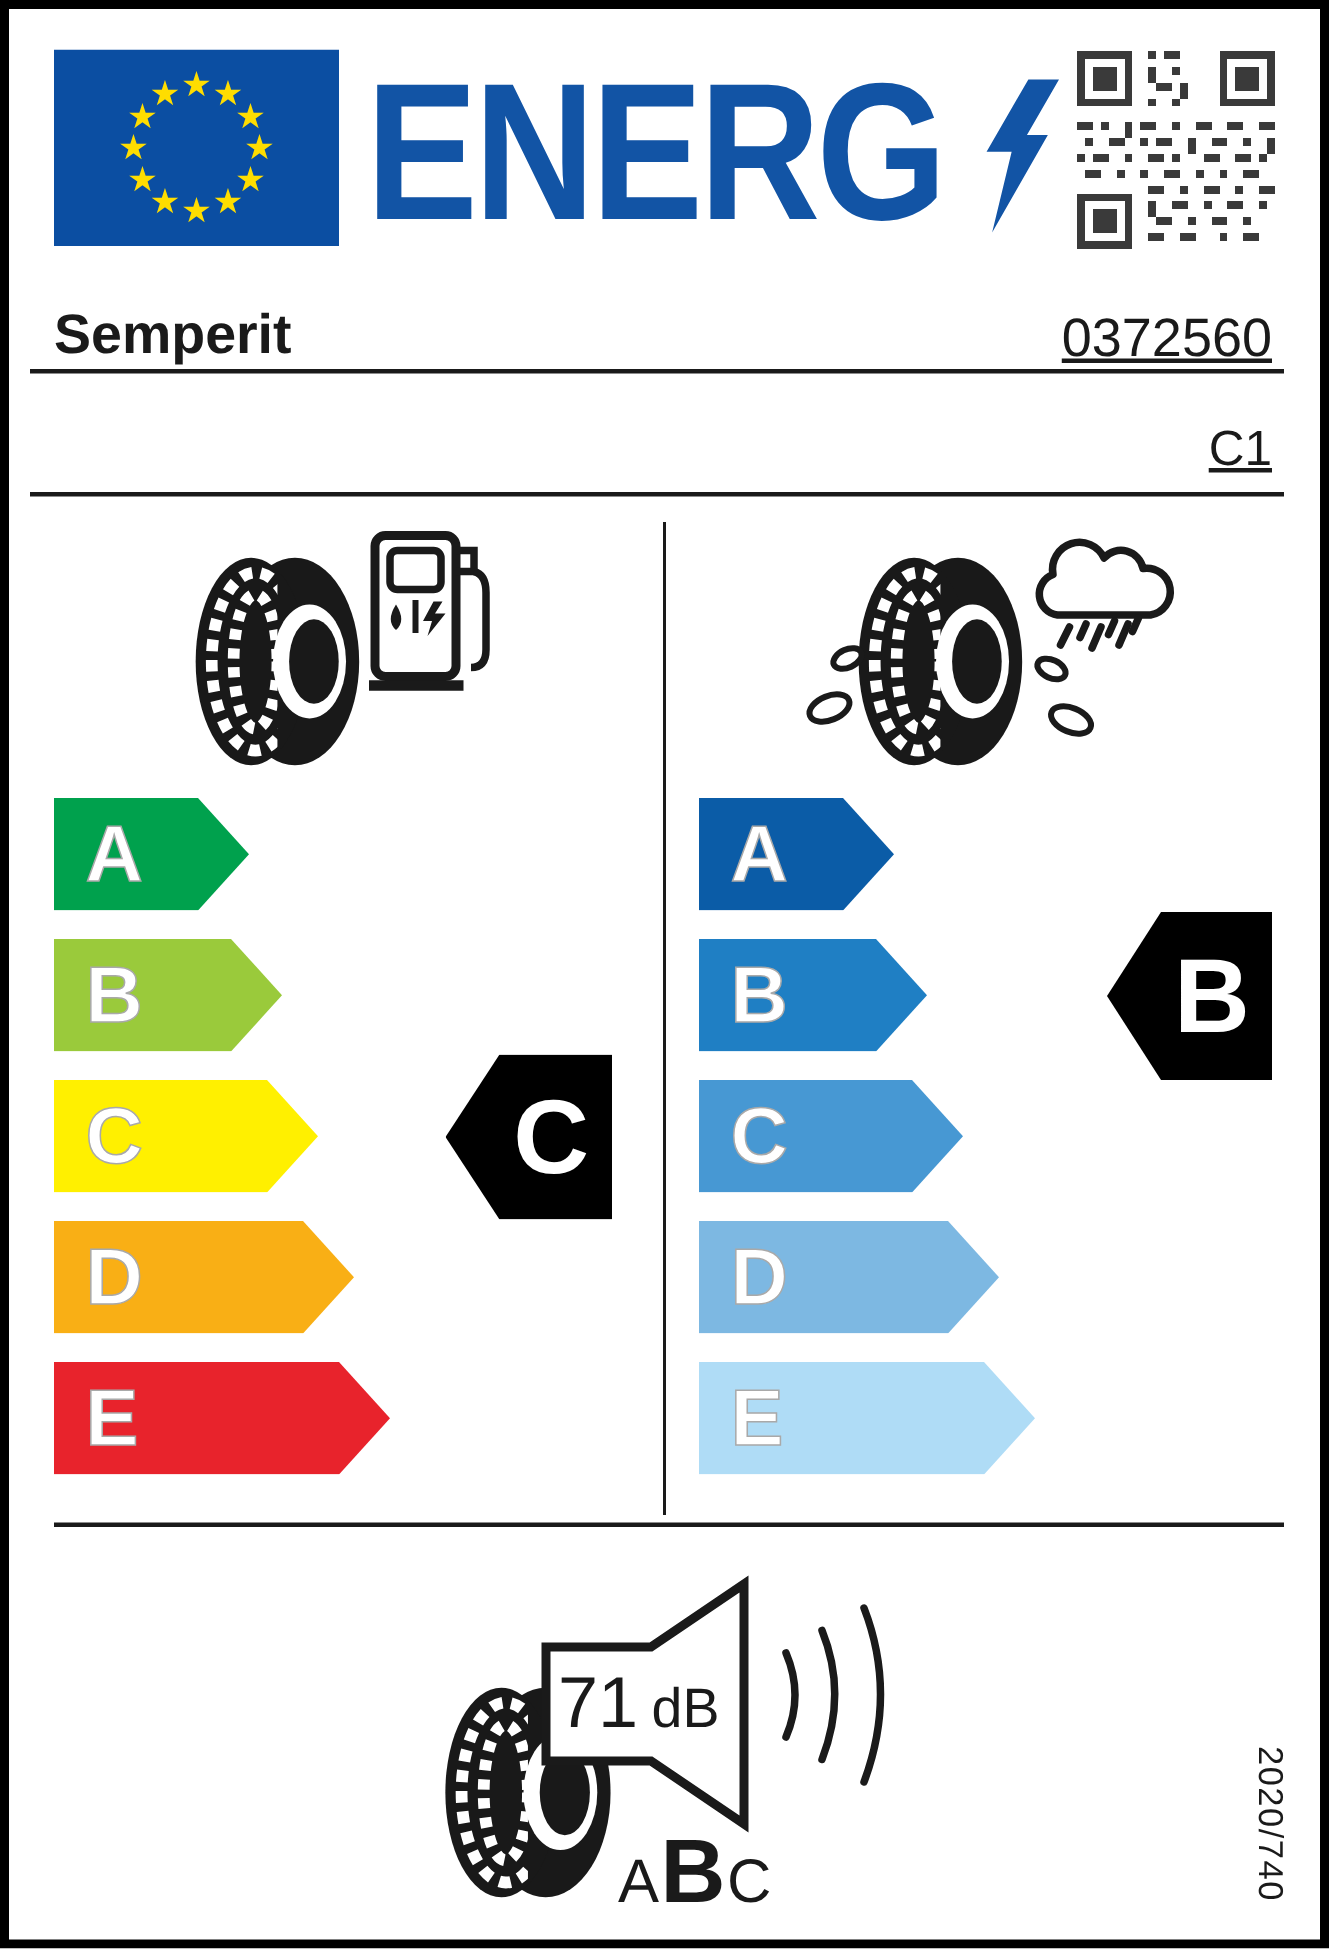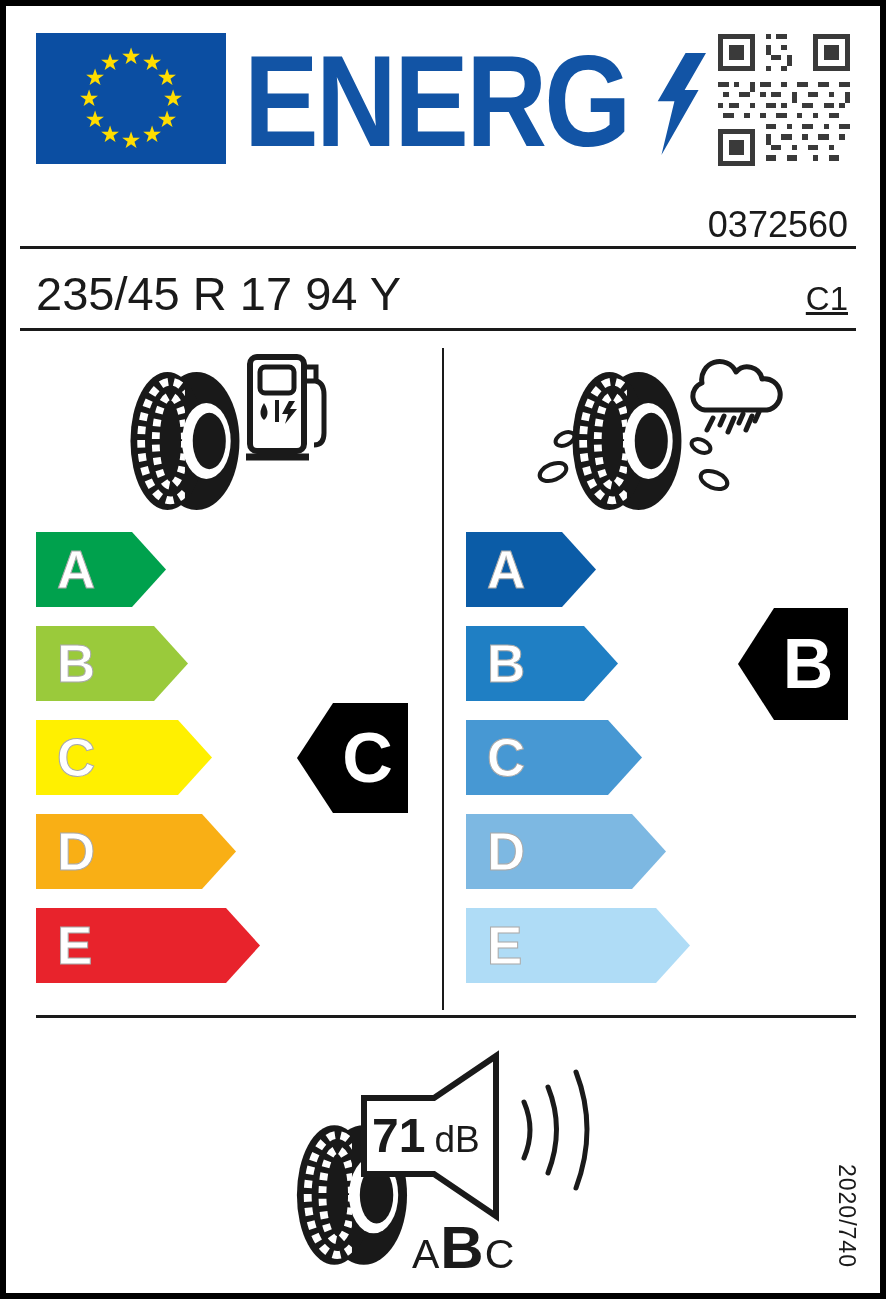--- a/index.html
+++ b/index.html
@@ -16,21 +16,21 @@
   .energ-text {
     left: 238px; top: 30px; font-size: 130px; line-height: 1; font-weight: bold;
     letter-spacing: -3px; color: #1254A5; transform: scaleX(0.86); transform-origin: left top;
     white-space: nowrap;
   }
   .bolt { left: 648px; top: 44px; width: 52px; height: 108px; }
   .qr { left: 712px; top: 28px; width: 132px; height: 132px; }
 
   
   .brand { left: 30px; top: 196px; font-size: 37px; font-weight: bold; }
-  .article { right: 32px; top: 198px; font-size: 36px; }
+  .article { right: 32px; top: 198px; font-size: 36px; text-decoration: underline; }
   .hr { background: #1a1a1a; height: 3px; }
   .hr1 { left: 14px; top: 240px; width: 836px; }
   .dimensions { left: 30px; top: 260px; font-size: 47px; }
   .tyre-class { right: 32px; top: 274px; font-size: 33px; text-decoration: underline; }
   .hr2 { left: 14px; top: 322px; width: 836px; }
   .hr3 { left: 30px; top: 1009px; width: 820px; }
 
   .vdivider { left: 436px; top: 342px; width: 2px; height: 662px; background: #1a1a1a; }
 
   
@@ -68,21 +68,21 @@
   .rating-wet  { left: 732px; top: 602px; width: 110px; height: 112px; }
 
   
   .tire3   { left: 285px; top: 1115px; width: 118px; height: 148px; }
   .speaker { left: 352px; top: 1042px; width: 150px; height: 175px; }
   .waves   { left: 508px; top: 1056px; width: 95px;  height: 135px; }
   .db-box {
     left: 366px; top: 1102px; width: 130px; display: flex; align-items: baseline;
     white-space: nowrap;
   }
-  .db-box .val  { font-size: 48px; font-weight: bold; }
+  .db-box .val  { font-size: 48px; font-weight: normal; }
   .db-box .unit { font-size: 37px; margin-left: 9px; }
   .noise-letters {
     left: 406px; top: 1212px; width: 120px; display: flex; align-items: baseline;
     line-height: 1;
   }
   .noise-letters .nl { font-size: 41px; }
   .noise-letters .nl.em { font-size: 60px; font-weight: bold; margin: 0 1px; }
 
   .regulation {
     right: 20px; top: 1158px; writing-mode: vertical-rl; font-size: 23px;
@@ -155,23 +155,23 @@
                M1,11h1v1h-1z M4,11h2v1h-2z M8,11h1v1h-1z M10,11h2v1h-2z M14,11h1v2h-1z M17,11h2v1h-2z M21,11h1v1h-1z M24,11h1v2h-1z
                M0,13h1v1h-1z M2,13h2v1h-2z M6,13h1v1h-1z M9,13h2v1h-2z M12,13h1v1h-1z M16,13h2v1h-2z M20,13h2v1h-2z M23,13h1v1h-1z
                M1,15h2v1h-2z M5,15h1v1h-1z M8,15h1v1h-1z M11,15h2v1h-2z M15,15h1v1h-1z M18,15h1v1h-1z M21,15h2v1h-2z
                M9,17h2v1h-2z M13,17h1v1h-1z M16,17h2v1h-2z M20,17h1v1h-1z M23,17h2v1h-2z
                M9,19h1v2h-1z M12,19h2v1h-2z M16,19h1v1h-1z M19,19h2v1h-2z M23,19h1v1h-1z
                M10,21h2v1h-2z M14,21h1v1h-1z M17,21h2v1h-2z M21,21h1v1h-1z
                M9,23h2v1h-2z M13,23h2v1h-2z M18,23h1v1h-1z M21,23h2v1h-2z"></path>
     </g>
   </svg>
 
+  <div class="abs brand">Semperit</div>
   <div class="abs article">0372560</div>
   <div class="abs hr hr1"></div>
-  <div class="abs dimensions">235/45 R 17 94 Y</div>
   <div class="abs tyre-class">C1</div>
   <div class="abs hr hr2"></div>
 
   <div class="abs vdivider"></div>
 
   <svg class="abs tire1" viewBox="0 0 120 150">
       <use href="#tire"></use>
     </svg>
   <svg class="abs pump" viewBox="0 0 82 114">
     <rect x="4" y="6" width="54" height="94" rx="7" fill="#fff" stroke="#1a1a1a" stroke-width="6"></rect>

